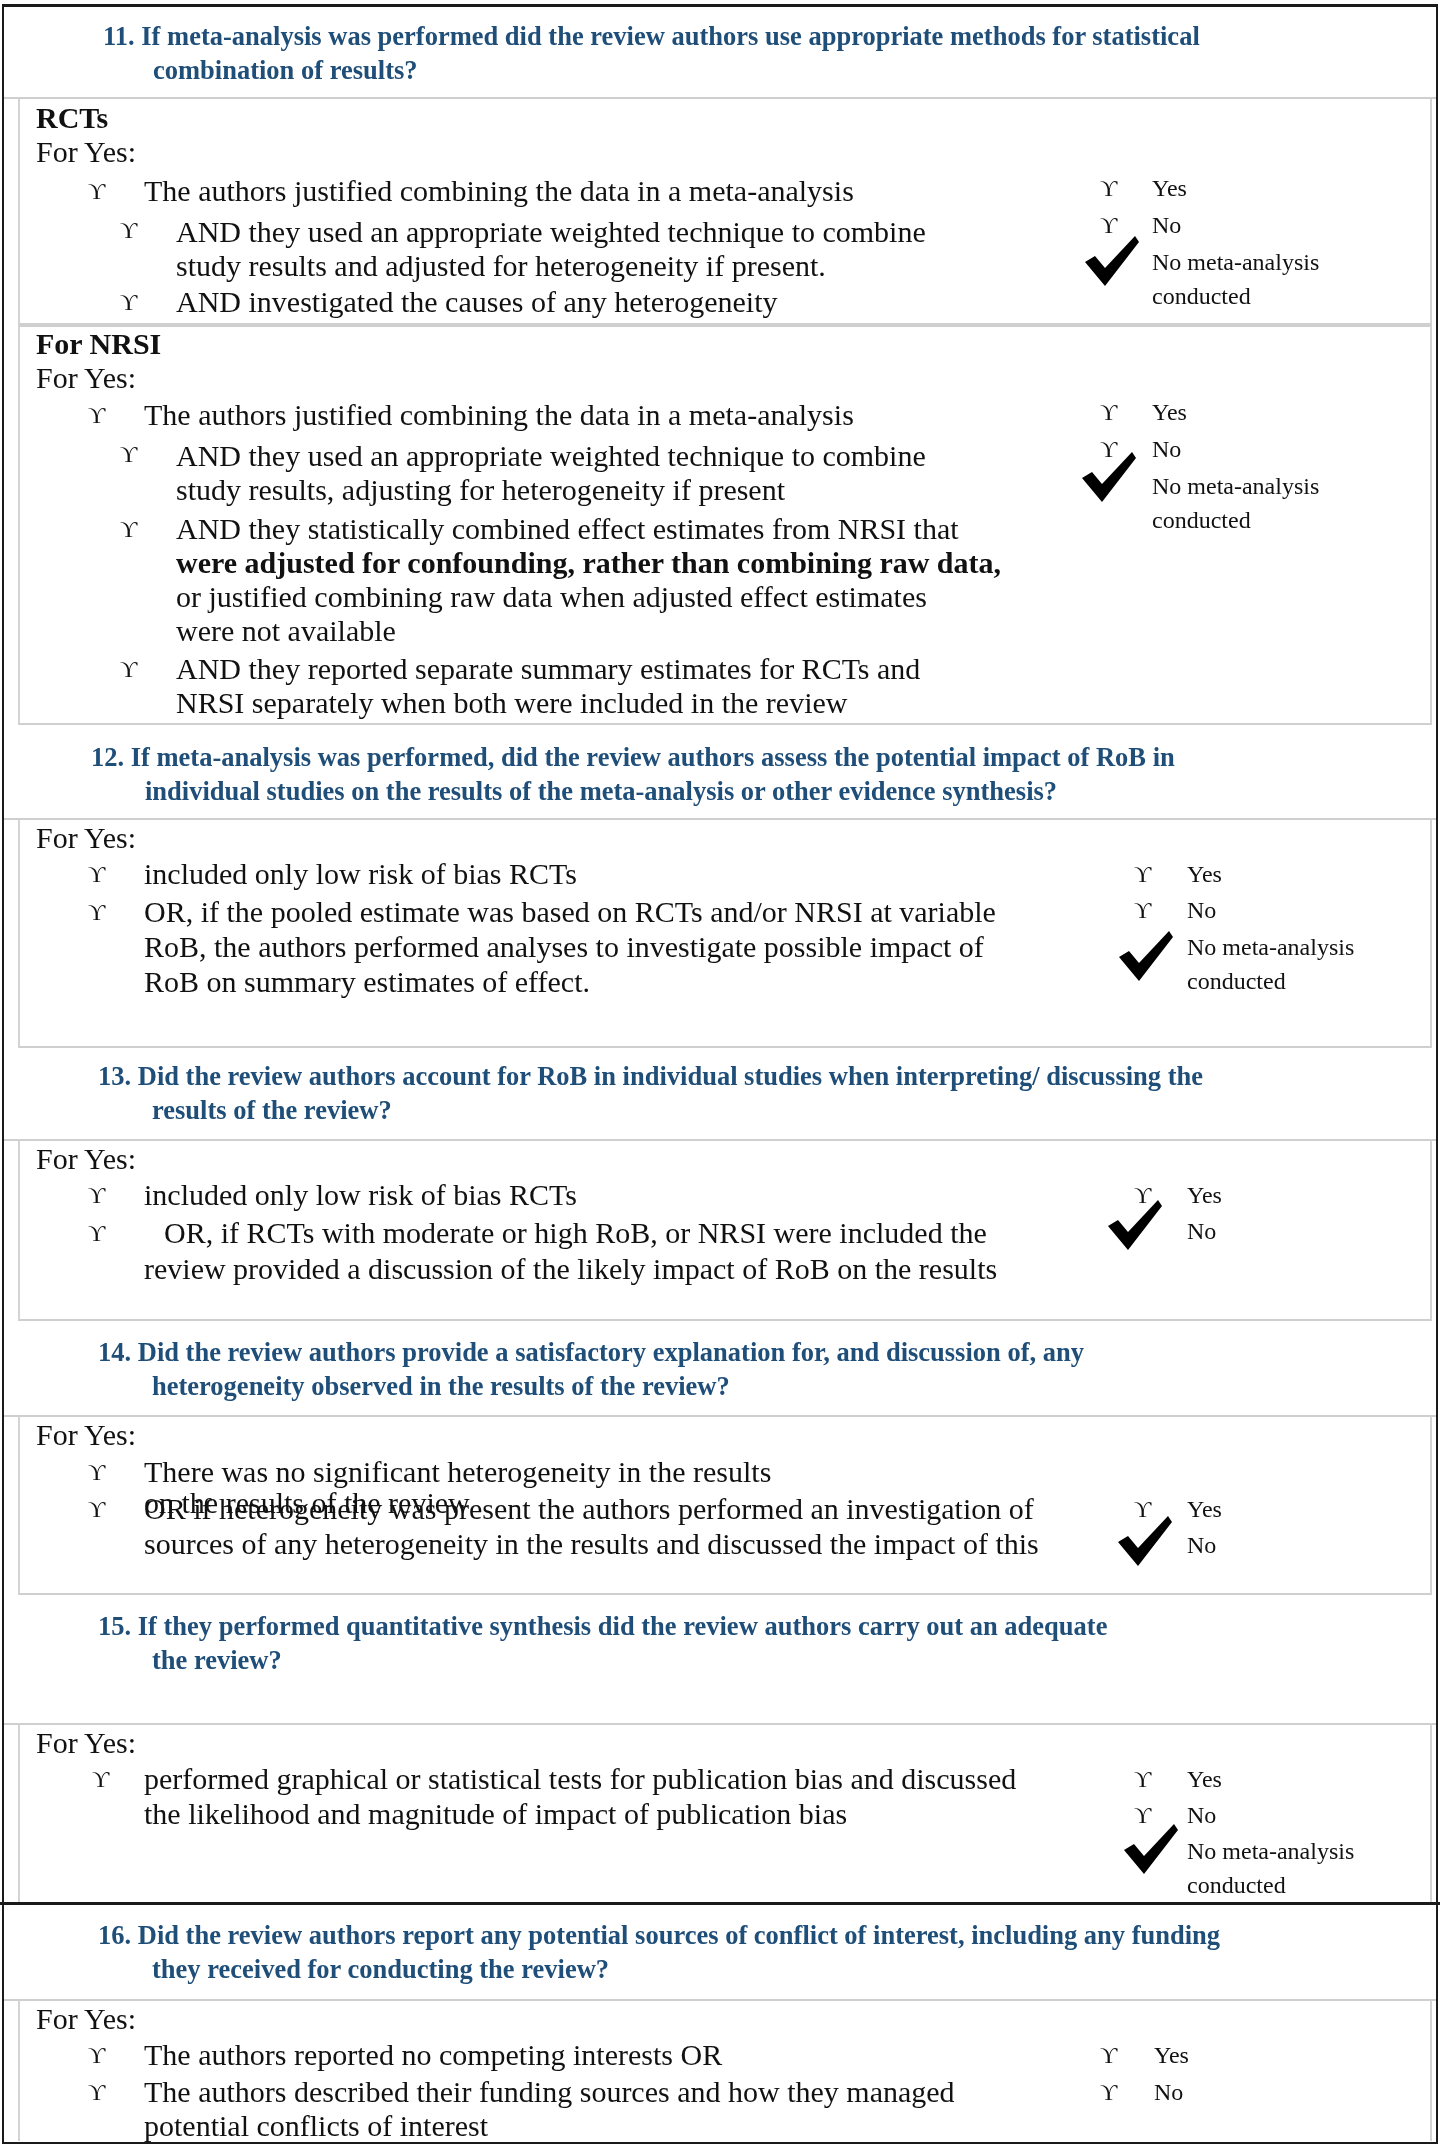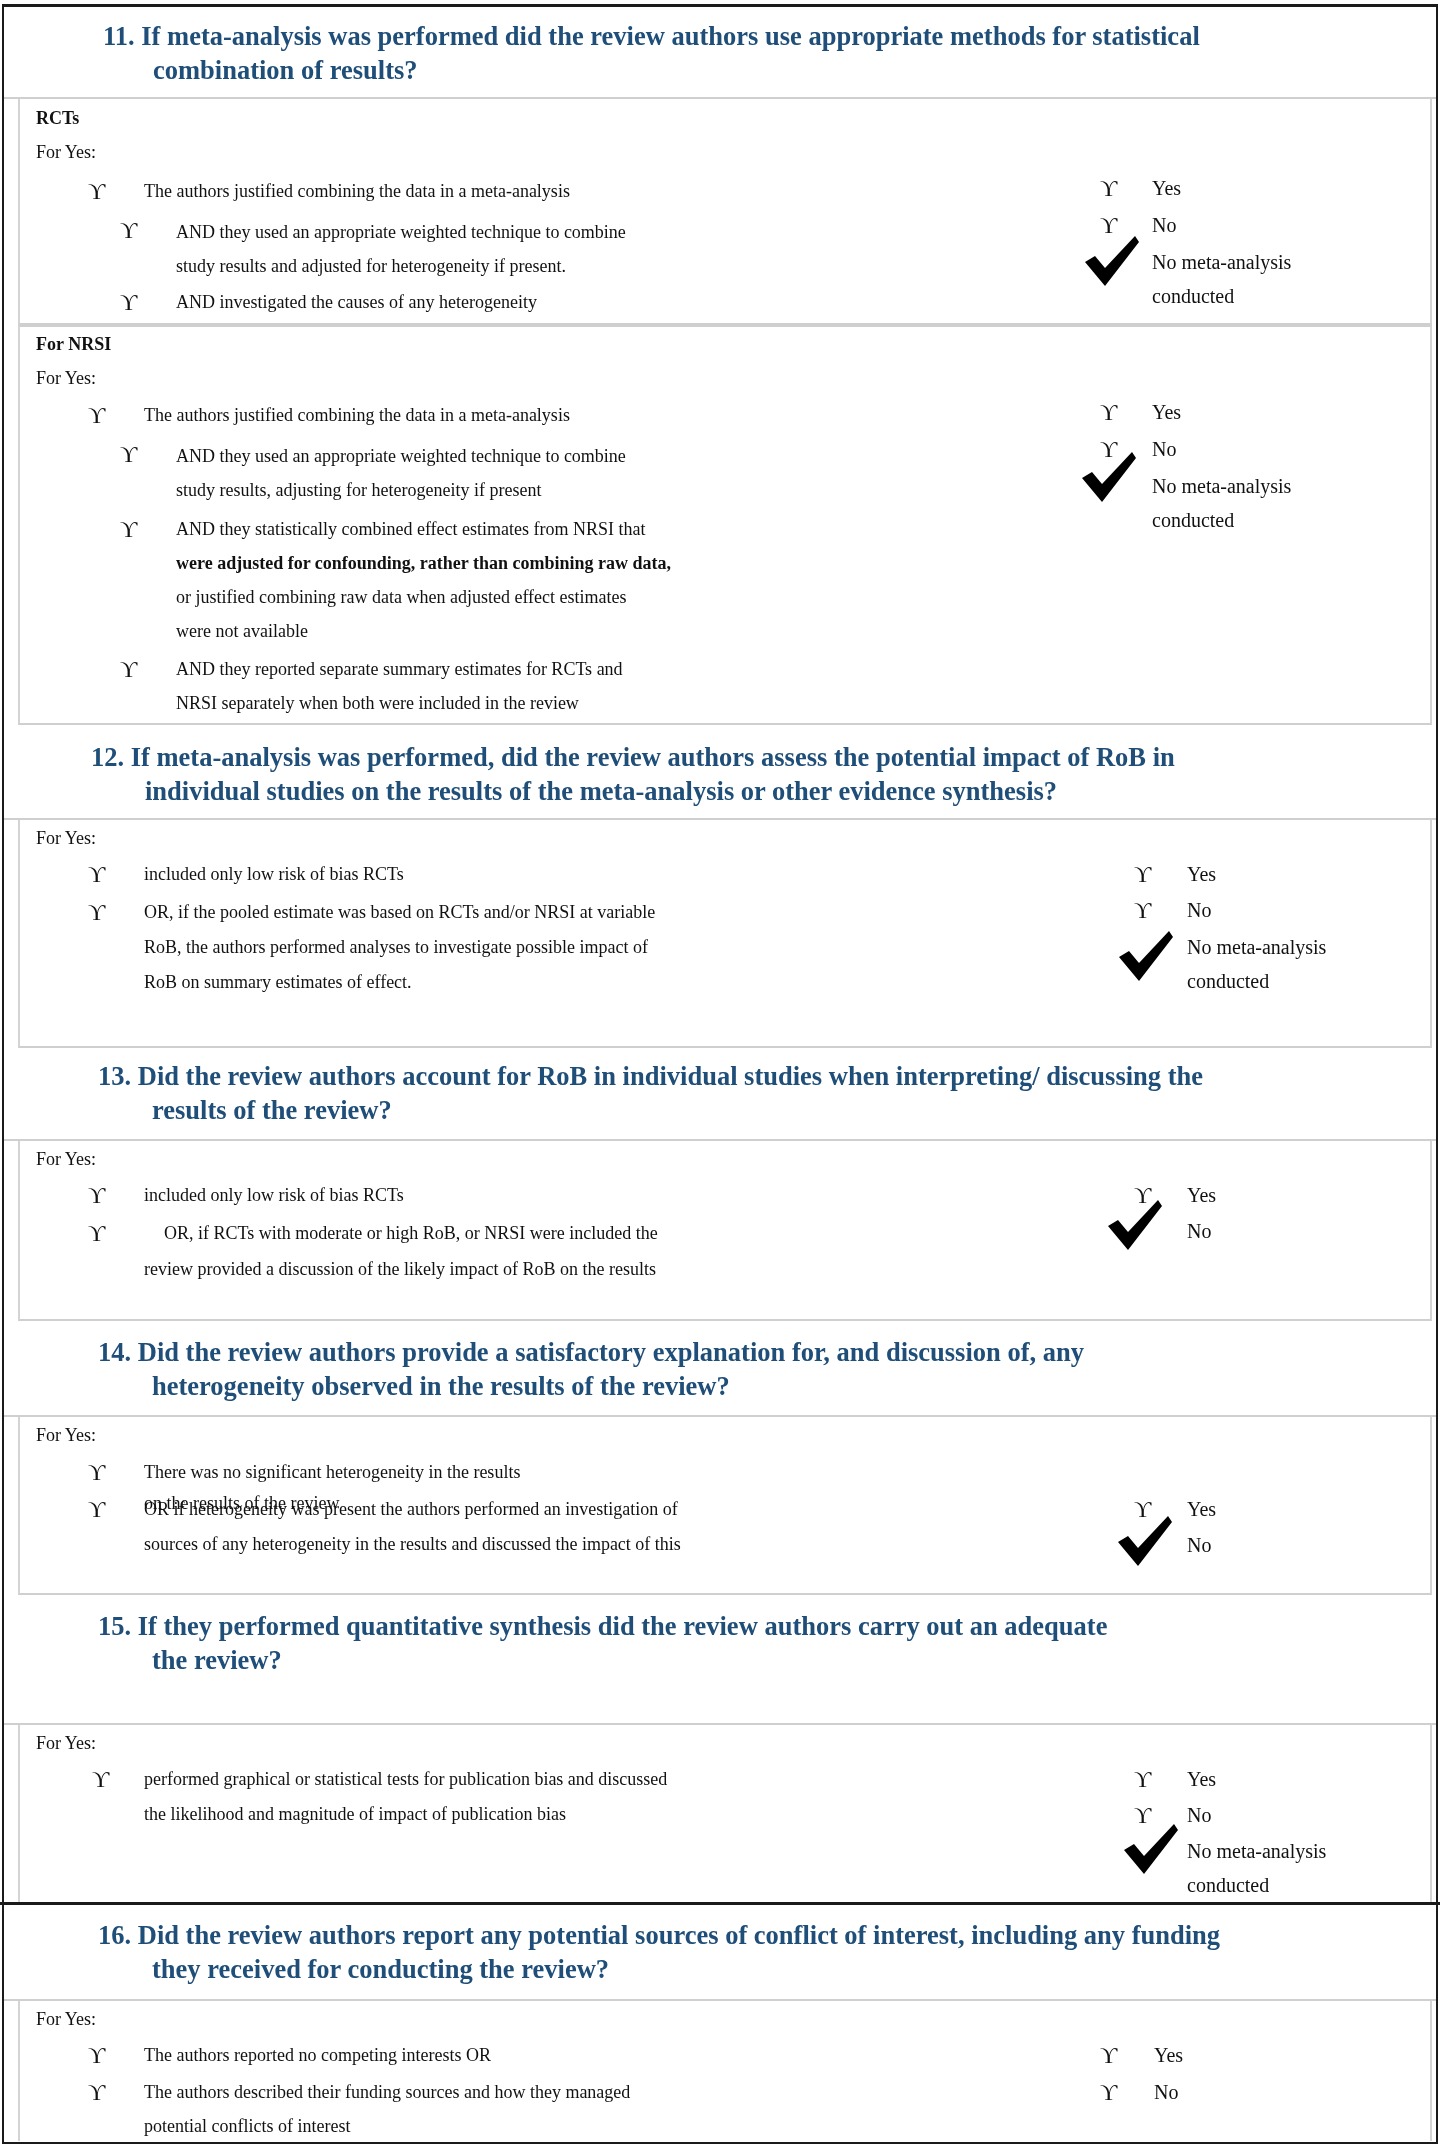--- a/index.html
+++ b/index.html
@@ -14,24 +14,24 @@
   }
   .qtext {
     position: absolute; font-weight: bold; font-size: 26.5px; line-height: 34px;
     color: #1f4e79; letter-spacing: 0px;
   }
   .qtext .indent { display: block; padding-left: 50px; }
   .box {
     position: absolute; left: 18px; width: 1414px; box-sizing: border-box;
     border-left: 2px solid #d4d4d4; border-right: 2px solid #d4d4d4; border-bottom: 2px solid #cfcfcf;
   }
-  .line { position: absolute; font-size: 18px; line-height: 34px; white-space: nowrap; }
+  .line { position: absolute; font-size: 30px; line-height: 34px; white-space: nowrap; }
   .bold { font-weight: bold; }
   .bullet { position: absolute; font-size: 24px; line-height: 34px; }
-  .opt { position: absolute; font-size: 20px; line-height: 34px; white-space: nowrap; }
+  .opt { position: absolute; font-size: 24px; line-height: 34px; white-space: nowrap; }
   .check { position: absolute; width: 60px; height: 56px; }
   .divider-thick { position: absolute; left: 0; width: 1440px; height: 3px; background: #1a1a1a; }
 </style>
 </head>
 <body>
 
 <div class="frame"></div>
 
 <div>
   <div class="qtext" style="left:103px; top:19px;">

